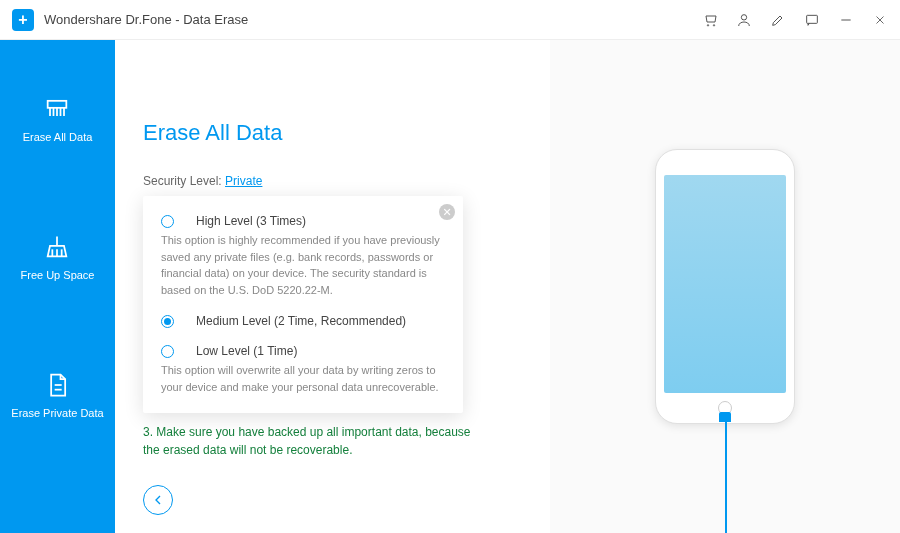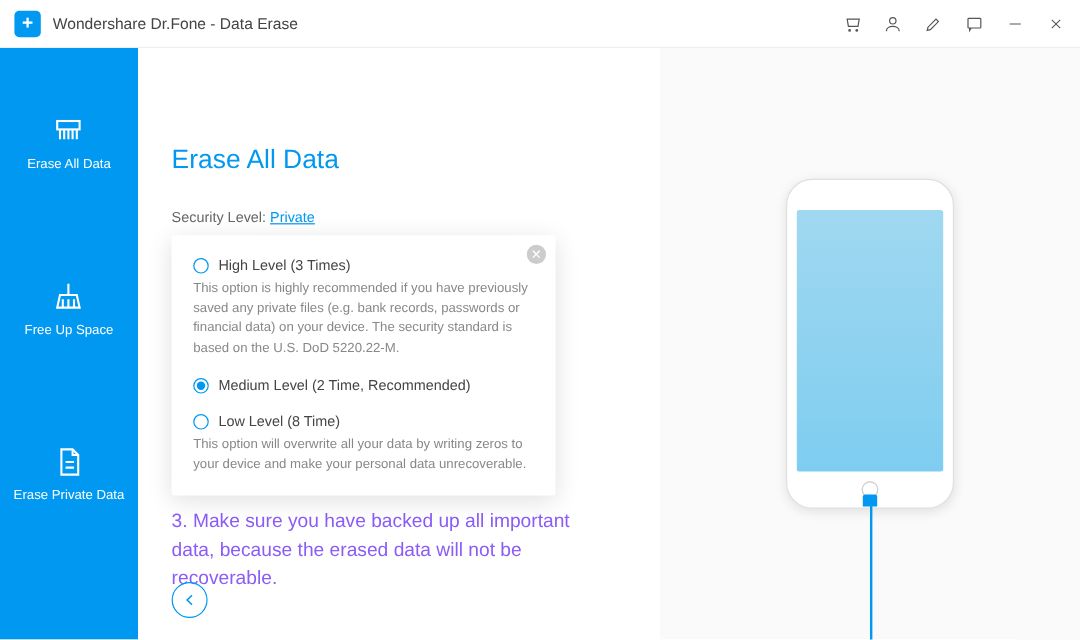--- a/index.html
+++ b/index.html
@@ -14,25 +14,25 @@
 .sbitem { display: flex; flex-direction: column; align-items: center; margin-bottom: 90px; cursor: pointer; }
 .sbicon { width: 28px; height: 28px; margin-bottom: 8px; }
 .sblabel { font-size: 11px; text-align: center; }
 .content { flex: 1; position: relative; padding: 80px 0 0 28px; }
 .content h1 { color: #0098f0; font-size: 22px; font-weight: 500; margin-bottom: 28px; }
 .seclevel { font-size: 12px; color: #666; margin-bottom: 8px; }
 .seclevel a { color: #0098f0; text-decoration: underline; }
 .popup { background: #fff; width: 320px; box-shadow: 0 4px 20px rgba(0,0,0,.12); padding: 18px; border-radius: 2px; position: relative; }
 .close-x { position: absolute; top: 8px; right: 8px; width: 16px; height: 16px; border-radius: 50%; background: #ccc; color: #fff; font-size: 11px; display: flex; align-items: center; justify-content: center; cursor: pointer; }
 .opt { margin-bottom: 16px; }
-.opt-head { display: flex; align-items: center; gap: 8px; margin-bottom: 4px; font-size: 12px; color: #444; cursor: pointer; }
+.opt-head { display: flex; align-items: center; gap: 22px; margin-bottom: 4px; font-size: 12px; color: #444; cursor: pointer; }
 .radio { width: 13px; height: 13px; border: 1.5px solid #0098f0; border-radius: 50%; display: inline-flex; align-items: center; justify-content: center; }
 .radio.sel::after { content: ""; width: 7px; height: 7px; background: #0098f0; border-radius: 50%; }
 .opt-desc { font-size: 11px; color: #888; line-height: 1.5; }
-.behind-text { font-size: 16px; color: #8b5cf6; line-height: 1.5; margin-top: 10px; width: 340px; }
+.behind-text { font-size: 12px; color: #15803d; line-height: 1.5; margin-top: 10px; width: 340px; }
 .backbtn { position: absolute; bottom: 18px; left: 28px; width: 30px; height: 30px; border: 1.5px solid #0098f0; border-radius: 50%; display: flex; align-items: center; justify-content: center; cursor: pointer; color: #0098f0; }
 .device-area { position: absolute; right: 0; top: 0; bottom: 0; width: 350px; background: #fafafa; display: flex; justify-content: center; align-items: center; }
 .phone { width: 140px; height: 275px; background: #fff; border: 1px solid #e0e0e0; border-radius: 22px; box-shadow: 0 2px 10px rgba(0,0,0,.1); padding: 25px 8px 30px; position: relative; }
 .screen { width: 100%; height: 100%; background: linear-gradient(#a0d8f0,#7ecdf0); border-radius: 2px; }
 .homebtn { position: absolute; bottom: 8px; left: 50%; transform: translateX(-50%); width: 14px; height: 14px; border: 1.5px solid #ccc; border-radius: 50%; }
 .cable { position: absolute; top: 380px; left: 50%; width: 2px; height: 160px; background: #0098f0; }
 .plug { position: absolute; top: 372px; left: 50%; transform: translateX(-50%); width: 12px; height: 10px; background: #0098f0; border-radius: 2px 2px 0 0; }
 </style>
 </head>
 <body>
@@ -130,21 +130,21 @@
       </div>
       <div class="opt">
         <div class="opt-head">
             <span class="radio sel"></span>
             <span>Medium Level (2 Time, Recommended)</span>
           </div>
       </div>
       <div class="opt" style="margin-bottom:0">
         <div class="opt-head">
             <span class="radio"></span>
-            <span>Low Level (8 Time)</span>
+            <span>Low Level (1 Time)</span>
           </div>
         <div class="opt-desc">This option will overwrite all your data by writing zeros to your device and make your personal data unrecoverable.</div>
       </div>
     </div>
 
     <div class="behind-text">3. Make sure you have backed up all important data, because the erased data will not be recoverable.</div>
 
     <div class="backbtn">
       <svg viewBox="0 0 24 24" width="16" height="16" fill="none" stroke="currentColor" stroke-width="2">
           <path d="M15 6l-6 6 6 6"></path>

